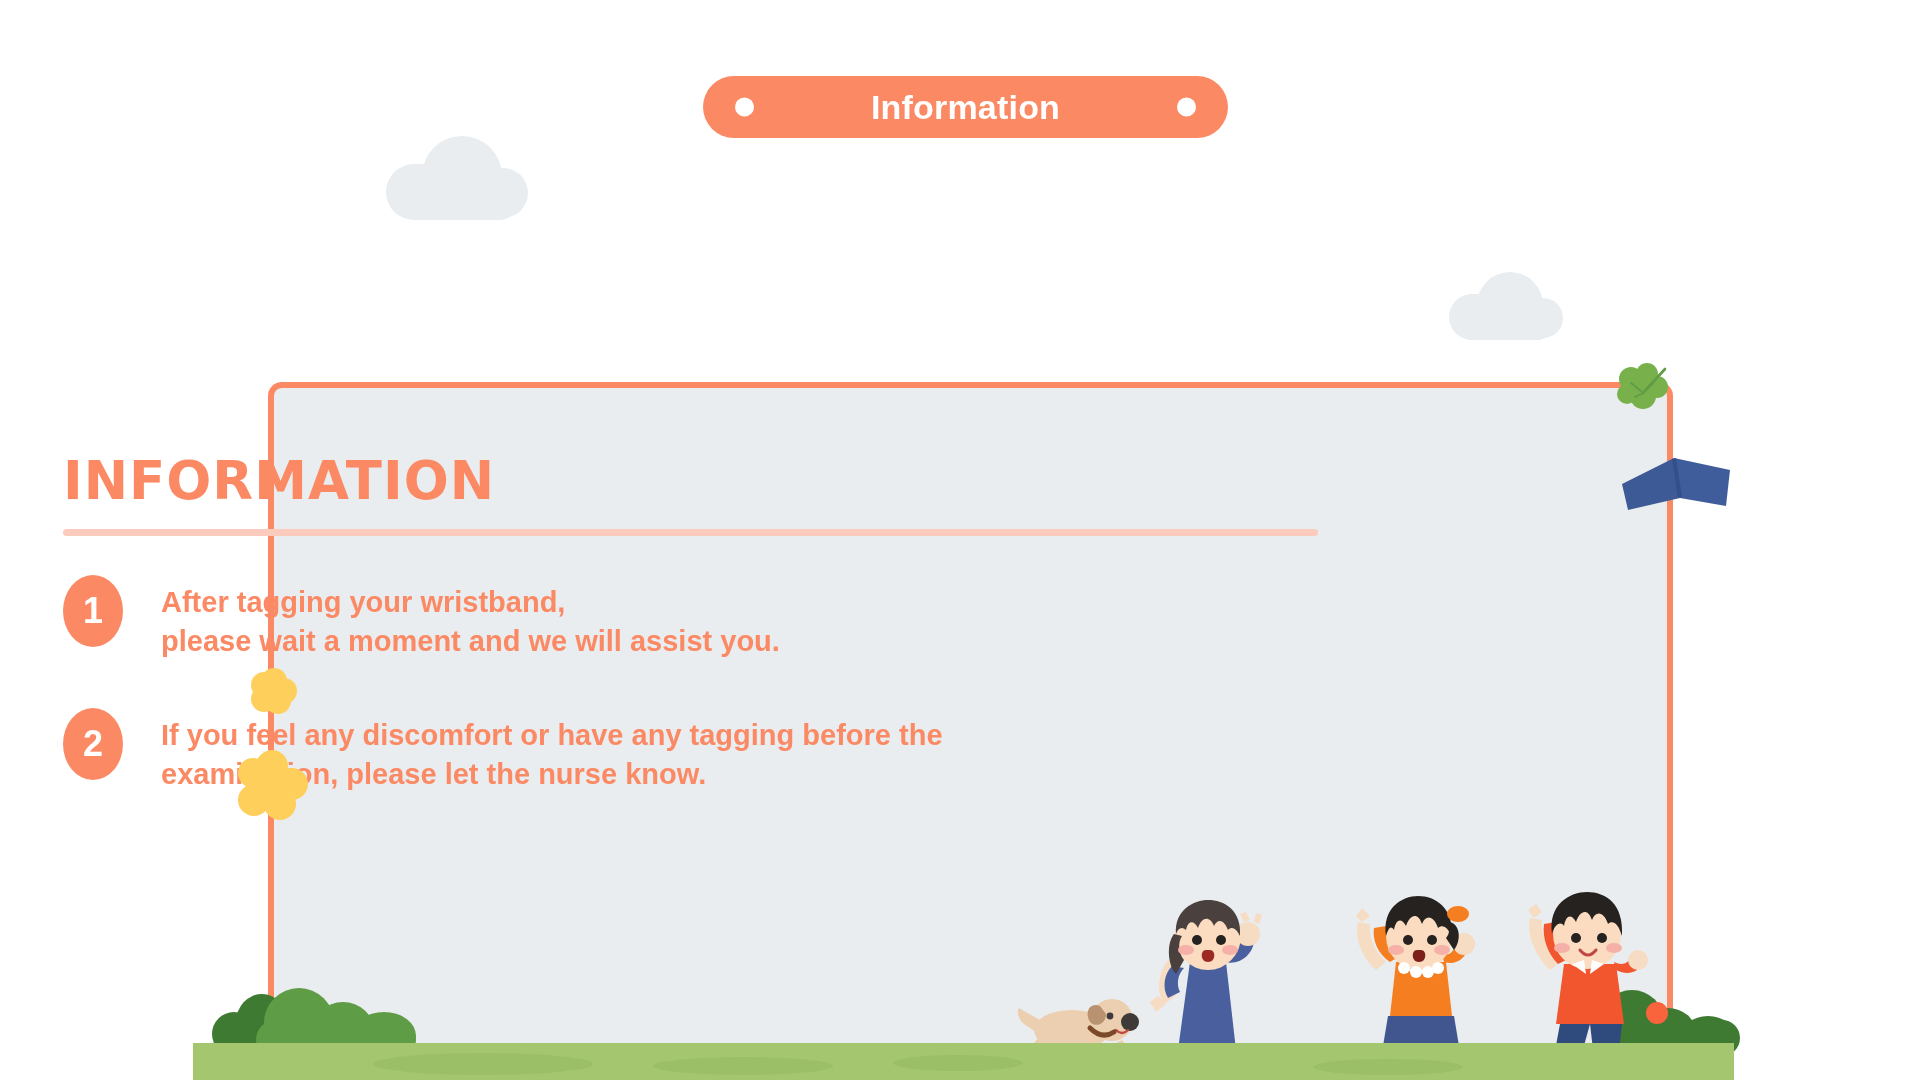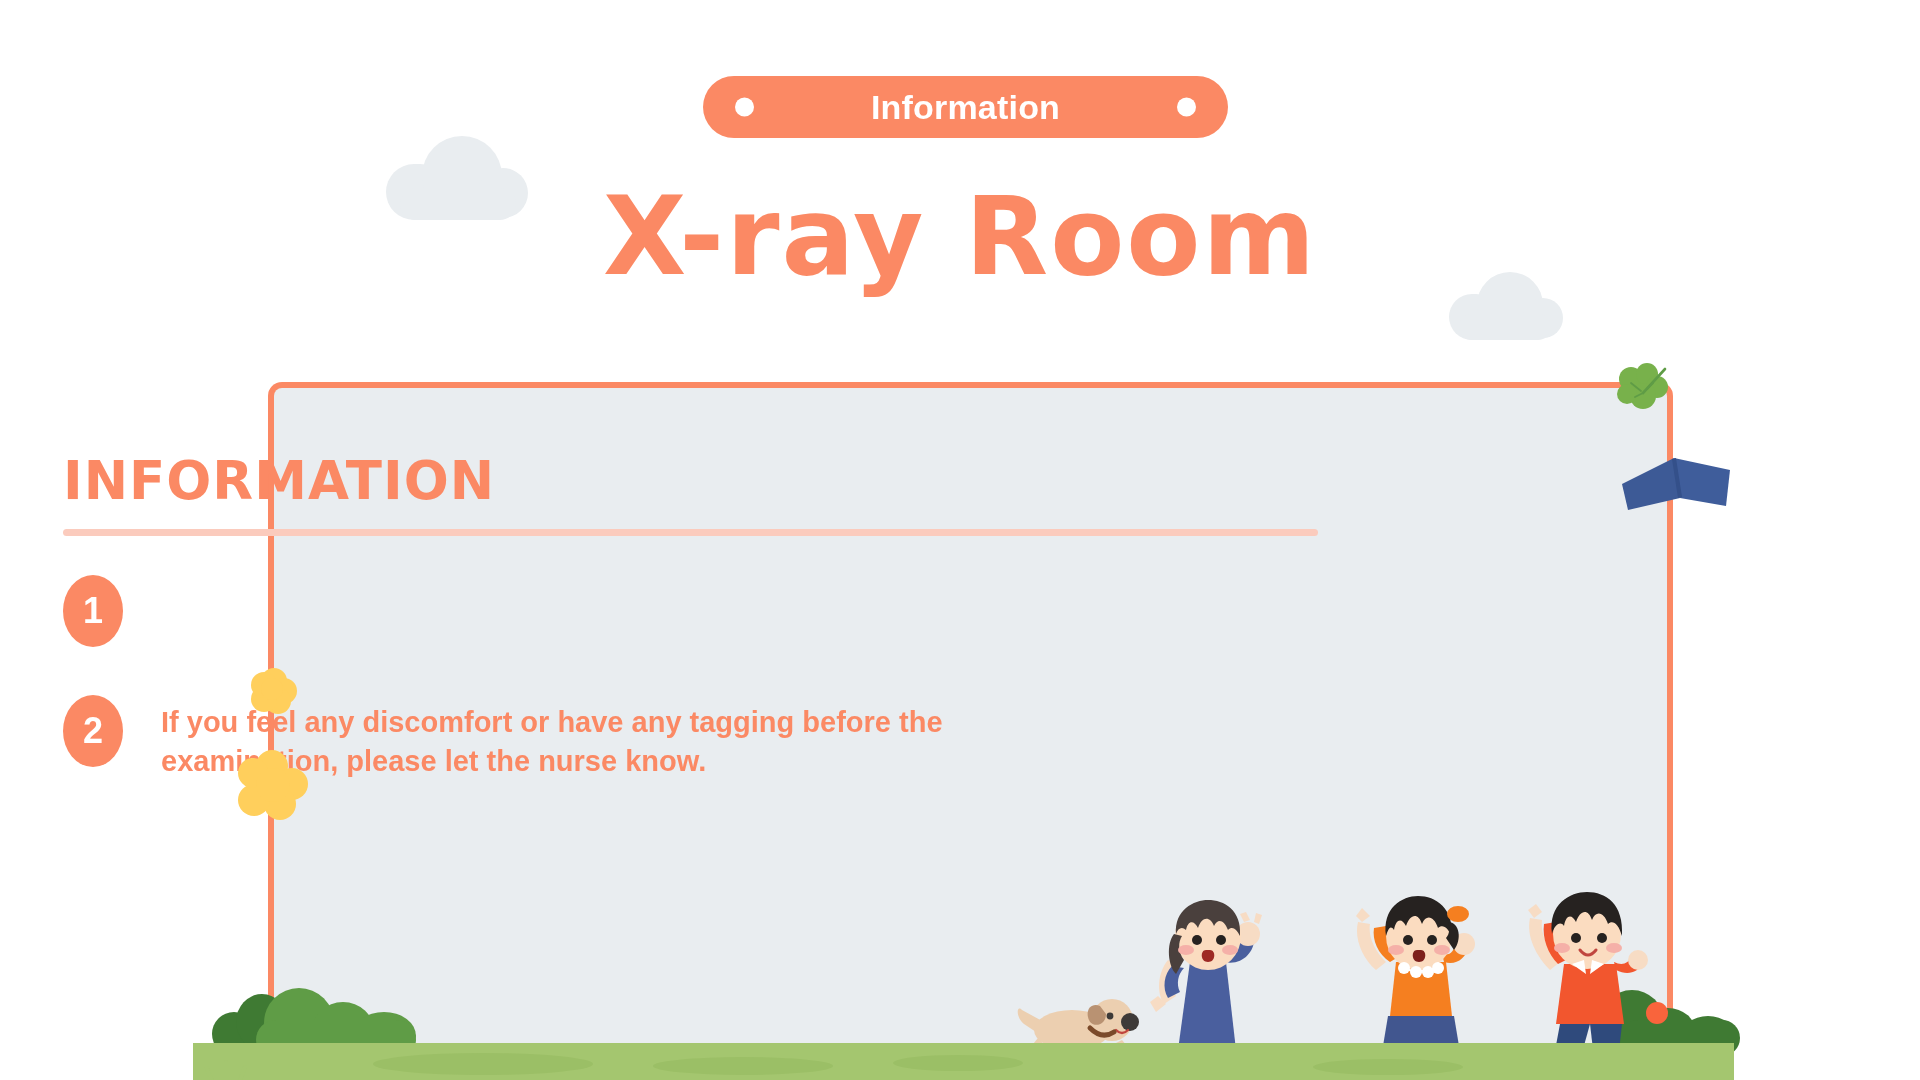--- a/index.html
+++ b/index.html
@@ -147,30 +147,31 @@
     <i style="left:74px;top:26px;width:40px;height:40px;"></i>
     <i style="left:10px;top:42px;width:92px;height:26px;border-radius:14px;"></i>
   </div>
 
   <div class="badge">
     <span class="dot l"></span>
     <span>Information</span>
     <span class="dot r"></span>
   </div>
 
-  <div class="page-title">X-ray Room</div>
 
   <div class="card"></div>
 
   <div class="card-heading">INFORMATION</div>
   <div class="divider"></div>
 
   <div class="steps">
     <div class="step">
       <div class="step-num">1</div>
+      <div class="step-text">After tagging your wristband,
+please wait a moment and we will assist you.</div>
     </div>
     <div class="step">
       <div class="step-num">2</div>
       <div class="step-text">If you feel any discomfort or have any tagging before the
 examination, please let the nurse know.</div>
     </div>
   </div>
 
   <svg class="leaf" viewBox="0 0 60 55">
     <g fill="#78b14b">

